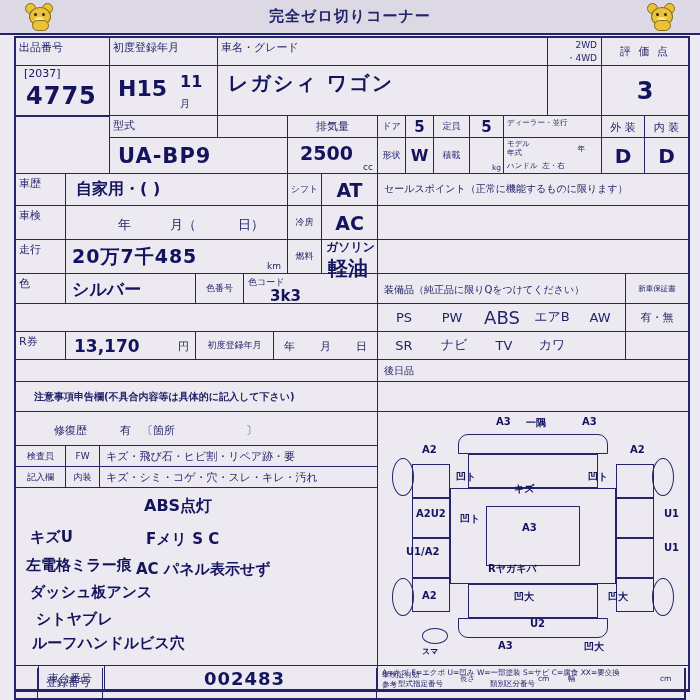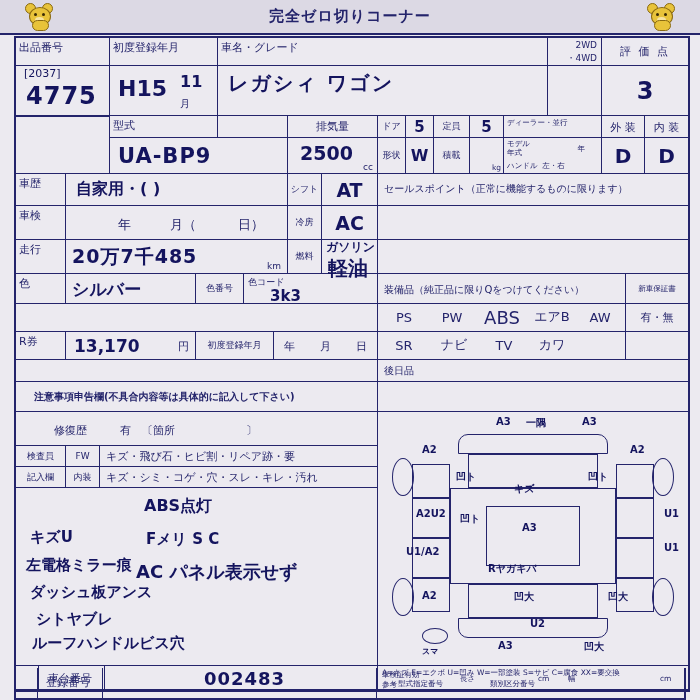--- a/index.html
+++ b/index.html
@@ -326,21 +326,21 @@
     <div class="cell b-r b-b" style="left:50px;top:429px;width:34px;height:21px;">
       <div class="lbl-sm ctr" style="width:100%;height:100%;">内装</div>
     </div>
     <div class="cell b-r b-b" style="left:84px;top:429px;width:278px;height:21px;">
       <div class="lbl" style="position:absolute;left:6px;top:3px;font-size:11px;">キズ・シミ・コゲ・穴・スレ・キレ・汚れ</div>
     </div>
 
     <div class="cell b-r b-b" style="left:0;top:450px;width:362px;height:178px;">
       <div class="hw" style="position:absolute;left:128px;top:8px;font-size:16px;">ABS点灯</div>
       <div class="hw" style="position:absolute;left:130px;top:42px;font-size:15px;">Fメリ S C</div>
-      <div class="hw" style="position:absolute;left:120px;top:72px;font-size:18px;">AC パネル表示せず</div>
+      <div class="hw" style="position:absolute;left:120px;top:72px;font-size:15px;">AC パネル表示せず</div>
       <div class="hw" style="position:absolute;left:14px;top:40px;font-size:15px;">キズU</div>
       <div class="hw" style="position:absolute;left:10px;top:68px;font-size:15px;">左電格ミラー痕</div>
       <div class="hw" style="position:absolute;left:14px;top:95px;font-size:15px;">ダッシュ板アンス</div>
       <div class="hw" style="position:absolute;left:20px;top:122px;font-size:15px;">シトヤブレ</div>
       <div class="hw" style="position:absolute;left:16px;top:146px;font-size:15px;">ルーフハンドルビス穴</div>
 
     </div>
 
     <div class="cell b-b" style="left:362px;top:374px;width:310px;height:254px;">
       <div class="diagram" style="left:0;top:0;width:310px;height:254px;">

